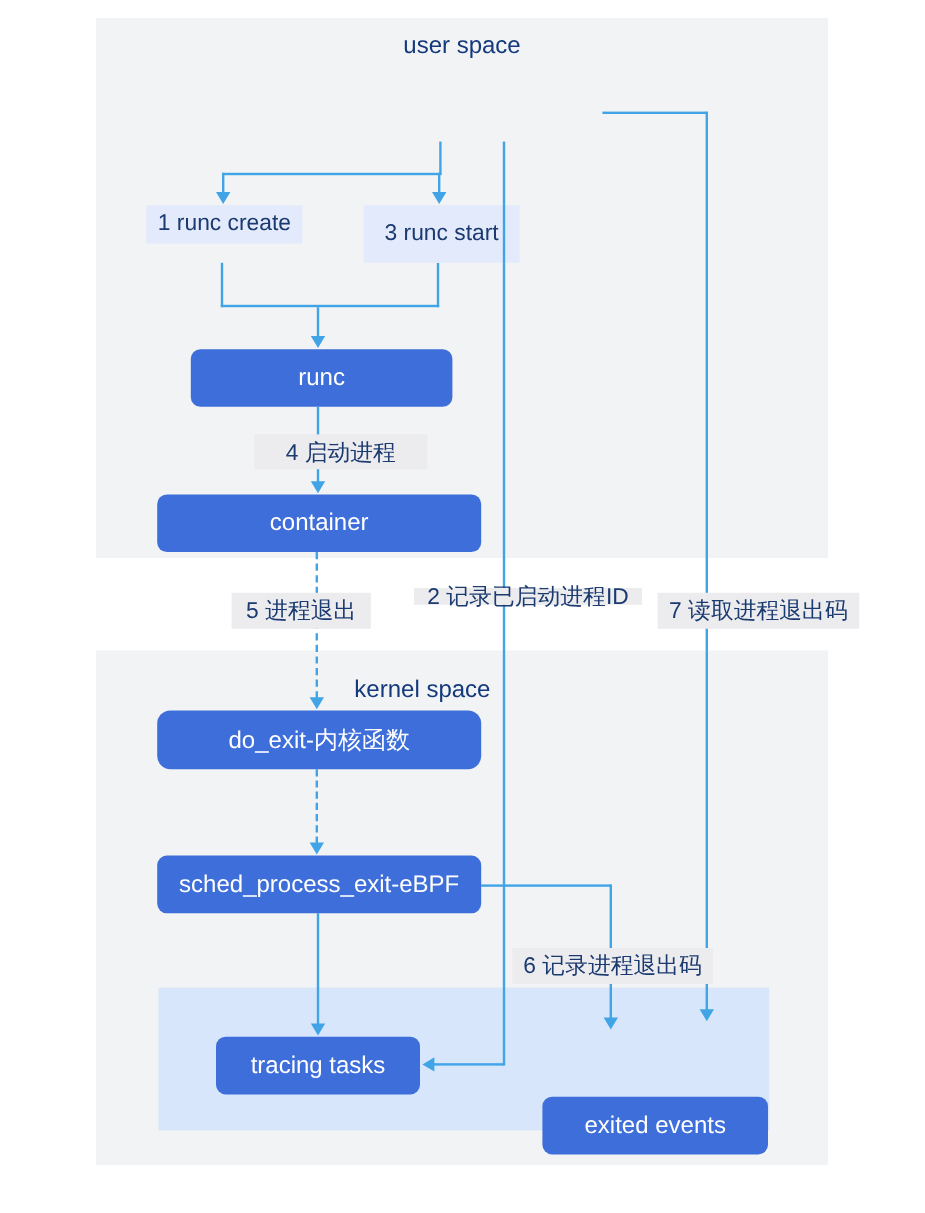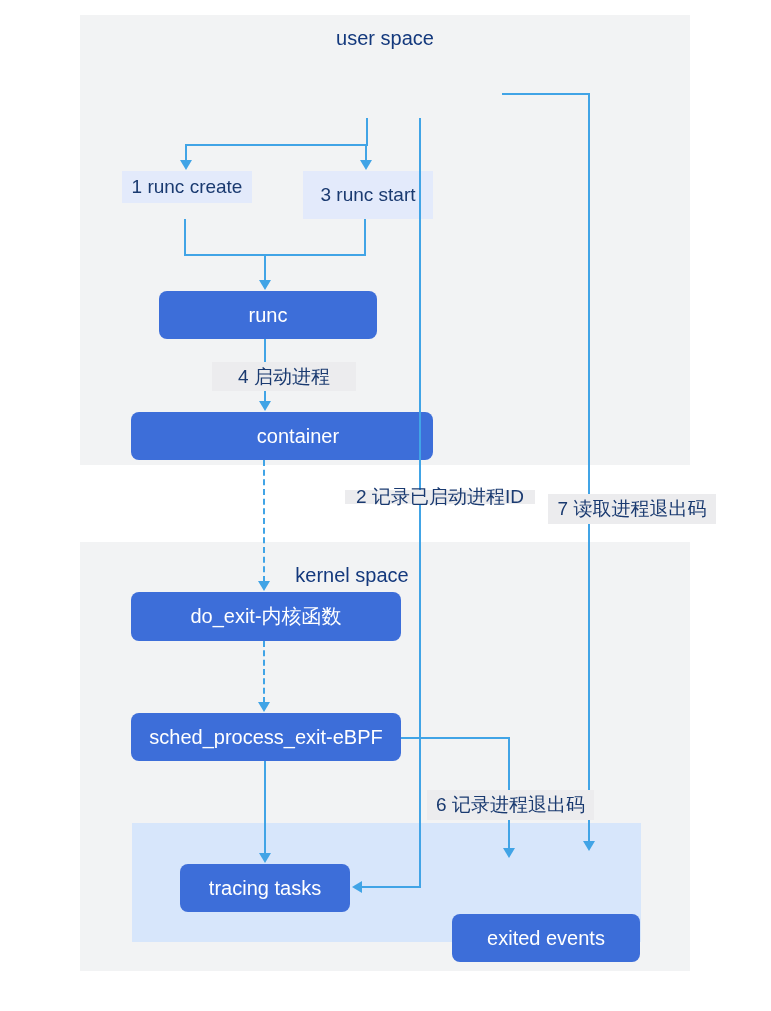--- a/index.html
+++ b/index.html
@@ -87,24 +87,25 @@
   <div class="vline" style="left:588px;top:93px;height:749px;"></div>
   <div class="arr-d" style="left:583px;top:841px;"></div>
 
   <div class="hline" style="left:401px;top:737px;width:108px;"></div>
   <div class="vline" style="left:508px;top:737px;height:112px;"></div>
   <div class="arr-d" style="left:503px;top:848px;"></div>
 
   <div class="lbl lbl-blue" style="left:122px;top:171px;width:130px;height:32px;">1 runc create</div>
   <div class="lbl lbl-blue" style="left:303px;top:171px;width:130px;height:48px;">3 runc start</div>
   <div class="lbl lbl-gray" style="left:212px;top:362px;width:144px;height:29px;">4 启动进程</div>
+  <div class="lbl lbl-gray" style="left:193px;top:494px;width:116px;height:30px;">5 进程退出</div>
   <div class="lbl lbl-gray" style="left:345px;top:490px;width:190px;height:14px;">2 记录已启动进程ID</div>
   <div class="lbl lbl-gray" style="left:548px;top:494px;width:168px;height:30px;">7 读取进程退出码</div>
   <div class="lbl lbl-gray" style="left:427px;top:790px;width:167px;height:30px;">6 记录进程退出码</div>
 
   <div class="node" style="left:131px;top:291px;width:218px;height:48px;margin-left:28px;">runc</div>
-  <div class="node" style="left:131px;top:412px;width:270px;height:48px;padding-left:32px;">container</div>
-  <div class="node" style="left:131px;top:592px;width:270px;height:49px;">do_exit-内核函数</div>
+  <div class="node" style="left:131px;top:412px;width:270px;height:48px;">container</div>
+  <div class="node" style="left:131px;top:592px;width:270px;height:49px;border-radius:11px;">do_exit-内核函数</div>
   <div class="node" style="left:131px;top:713px;width:270px;height:48px;">sched_process_exit-eBPF</div>
   <div class="node" style="left:180px;top:864px;width:170px;height:48px;">tracing tasks</div>
   <div class="node" style="left:452px;top:877px;width:188px;height:48px;margin-top:37px;">exited events</div>
 
 </div>
 
 </body></html>

